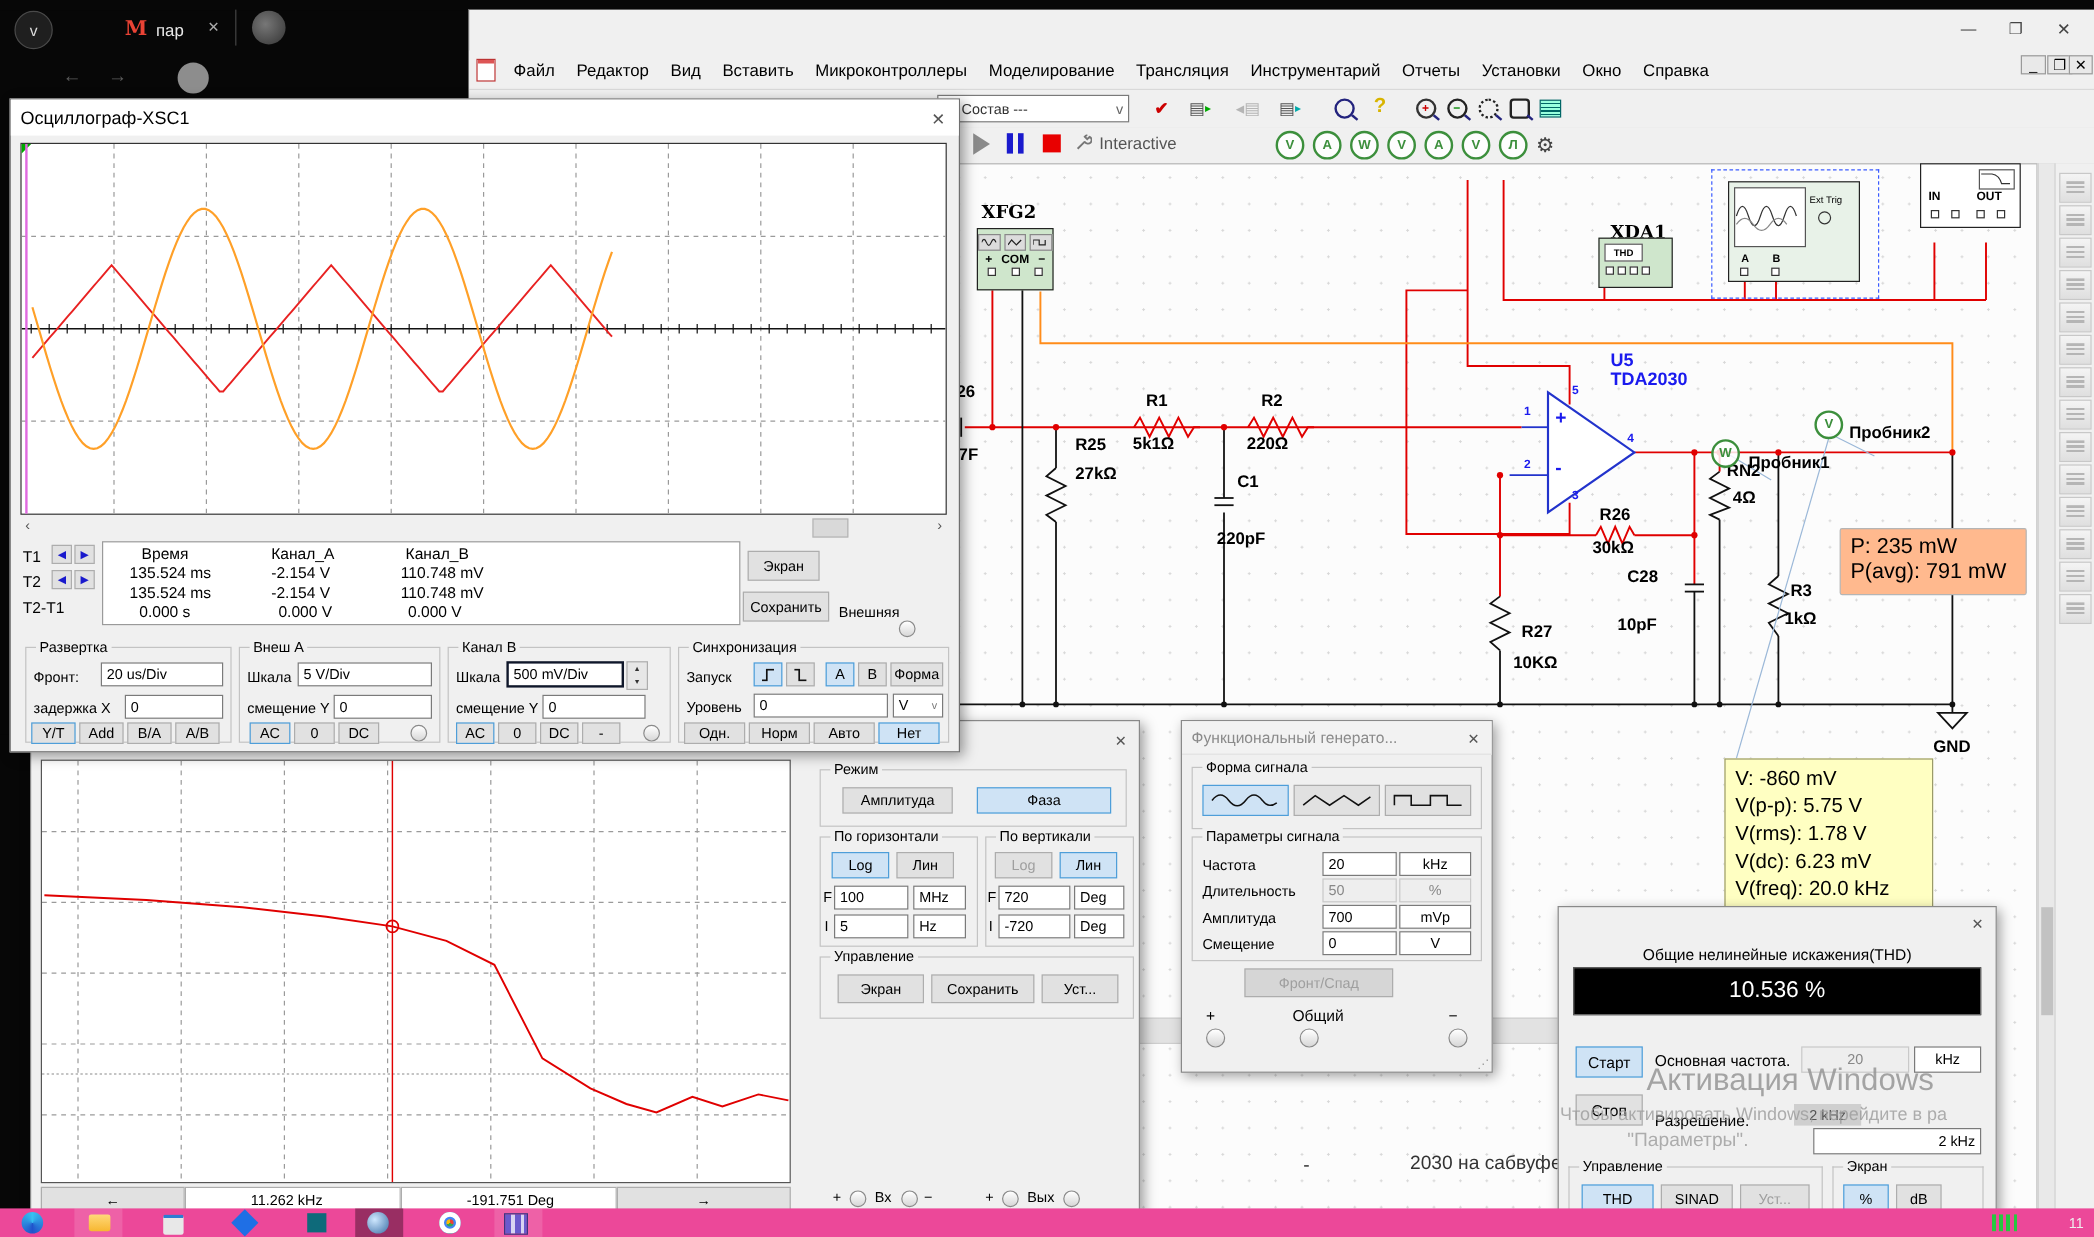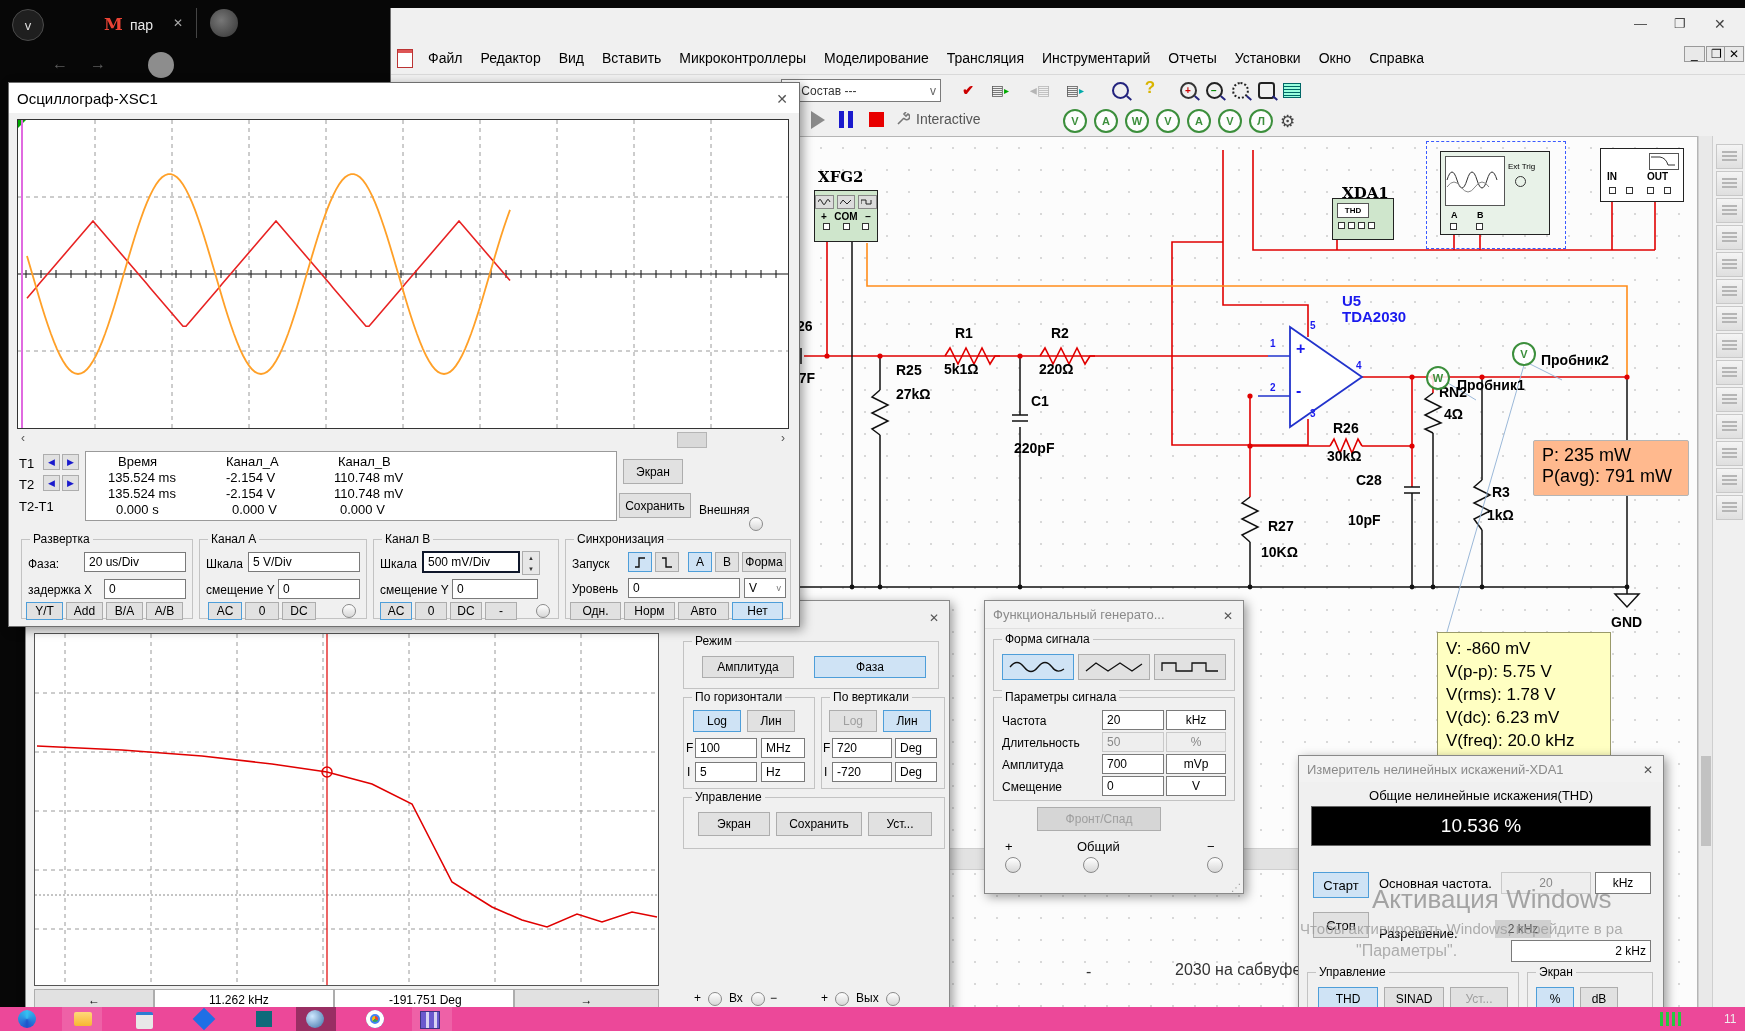--- a/index.html
+++ b/index.html
@@ -375,21 +375,21 @@
   <span class="txt" style="left:67px;top:10px;font-size:8px">Ext Trig</span>
   <div class="abs" style="left:74px;top:24px;width:9px;height:9px;border:1px solid #333;border-radius:50%"></div>
   <span class="txt" style="left:10px;top:58px;font-size:9px;font-weight:bold">A</span>
   <span class="txt" style="left:36px;top:58px;font-size:9px;font-weight:bold">B</span>
   <div style="position:absolute;left:9px;top:71px;display:flex;gap:19px">
       <span class="term"></span>
       <span class="term"></span>
     </div>
 </div>
 
-<div class="abs" style="left:1600px;top:148px;width:84px;height:54px;background:#fff;border:1px solid #222;box-sizing:border-box">
+<div class="abs" style="left:1600px;top:136px;width:84px;height:54px;background:#fff;border:1px solid #222;box-sizing:border-box">
   <div style="position:absolute;right:4px;top:4px;width:28px;height:15px;background:#fff;border:1px solid #555">
     <svg width="26" height="13">
         <path d="M1 3 L10 3 Q16 4 18 11 L25 11" stroke="#333" fill="none"></path>
       </svg>
   </div>
   <span class="txt" style="left:6px;top:22px;font-size:10px;font-weight:bold">IN</span>
   <span class="txt" style="left:46px;top:22px;font-size:10px;font-weight:bold">OUT</span>
   <div style="position:absolute;left:8px;top:38px;display:flex;gap:10px">
       <span class="term"></span>
       <span class="term"></span>
@@ -723,21 +723,21 @@
       <span>Экран</span>
     </div>
   <div class="btn" style="left:610px;top:410px;width:72px;height:25px">
       <span>Сохранить</span>
     </div>
   <span class="txt" style="left:690px;top:420px">Внешняя</span>
   <div class="rad" style="left:740px;top:434px"></div>
 
   <div class="grp" style="left:12px;top:456px;width:172px;height:80px">
     <span class="lbl">Развертка</span>
-    <span class="txt" style="left:6px;top:17px">Фаза:</span>
+    <span class="txt" style="left:6px;top:17px">Фронт:</span>
     <div class="fld" style="left:62px;top:12px;width:102px;height:20px">
         <span>20 us/Div</span>
       </div>
     <span class="txt" style="left:6px;top:43px">задержка X</span>
     <div class="fld" style="left:82px;top:39px;width:82px;height:20px">
         <span>0</span>
       </div>
     <div class="btn" style="left:4px;top:62px;width:37px;height:18px;border-color:#4e9ed9">
         <span>Y/T</span>
       </div>
@@ -746,21 +746,21 @@
       </div>
     <div class="btn" style="left:84px;top:62px;width:37px;height:18px">
         <span>B/A</span>
       </div>
     <div class="btn" style="left:124px;top:62px;width:37px;height:18px">
         <span>A/B</span>
       </div>
   </div>
 
   <div class="grp" style="left:190px;top:456px;width:168px;height:80px">
-    <span class="lbl">Канал A</span>
+    <span class="lbl">Внеш A</span>
     <span class="txt" style="left:6px;top:17px">Шкала</span>
     <div class="fld" style="left:48px;top:12px;width:112px;height:20px">
         <span>5  V/Div</span>
       </div>
     <span class="txt" style="left:6px;top:43px">смещение Y</span>
     <div class="fld" style="left:78px;top:39px;width:82px;height:20px">
         <span>0</span>
       </div>
     <div class="btn" style="left:8px;top:62px;width:34px;height:18px;border-color:#4e9ed9">
         <span>AC</span>
@@ -842,23 +842,20 @@
     <div class="btn" style="left:112px;top:62px;width:51px;height:18px">
         <span>Авто</span>
       </div>
     <div class="btn sel" style="left:166px;top:62px;width:51px;height:18px">
         <span>Нет</span>
       </div>
   </div>
 </div>
 
 <div class="win" style="left:1298px;top:755px;width:364px;height:257px">
-  <div class="tbar" style="height:26px;background:#f2f2f2">
-    <span class="t tgray" style="font-size:13px">Измеритель нелинейных искажений-XDA1</span>
-  </div>
   <span class="x" style="right:6px;top:5px">✕</span>
   <div class="txt" style="left:0;top:32px;width:364px;text-align:center;font-size:13px">Общие нелинейные искажения(THD)</div>
   <div class="abs" style="left:12px;top:50px;width:338px;height:38px;background:#000;border:1px solid #666;color:#fff;font-size:19px;display:flex;align-items:center;justify-content:center">
     <span>10.536 %</span>
   </div>
   <div class="btn sel" style="left:14px;top:116px;width:56px;height:26px;font-size:13px">
       <span>Старт</span>
     </div>
   <div class="btn" style="left:14px;top:156px;width:56px;height:26px;font-size:13px">
       <span>Стоп</span>

